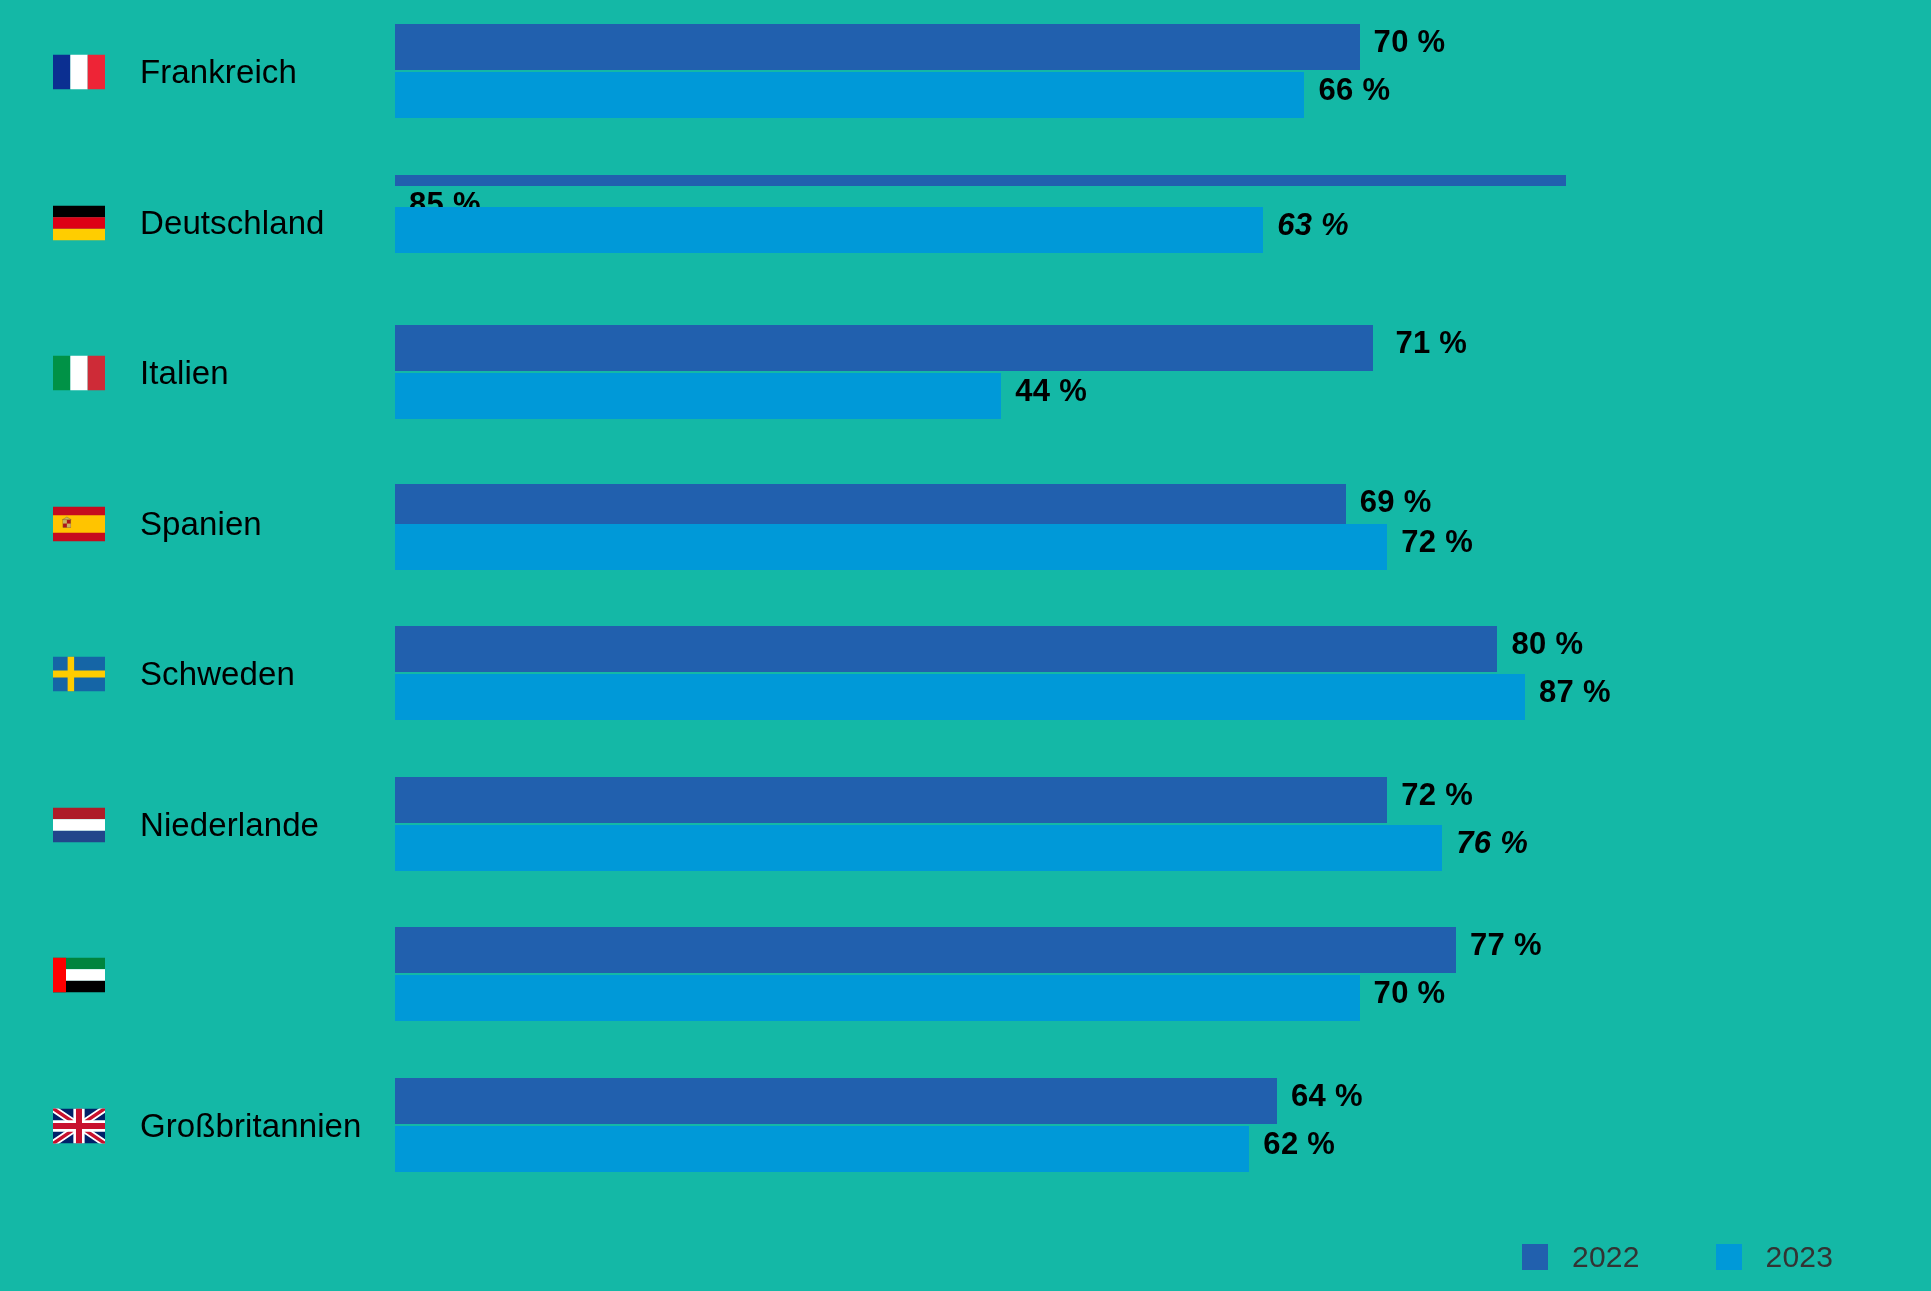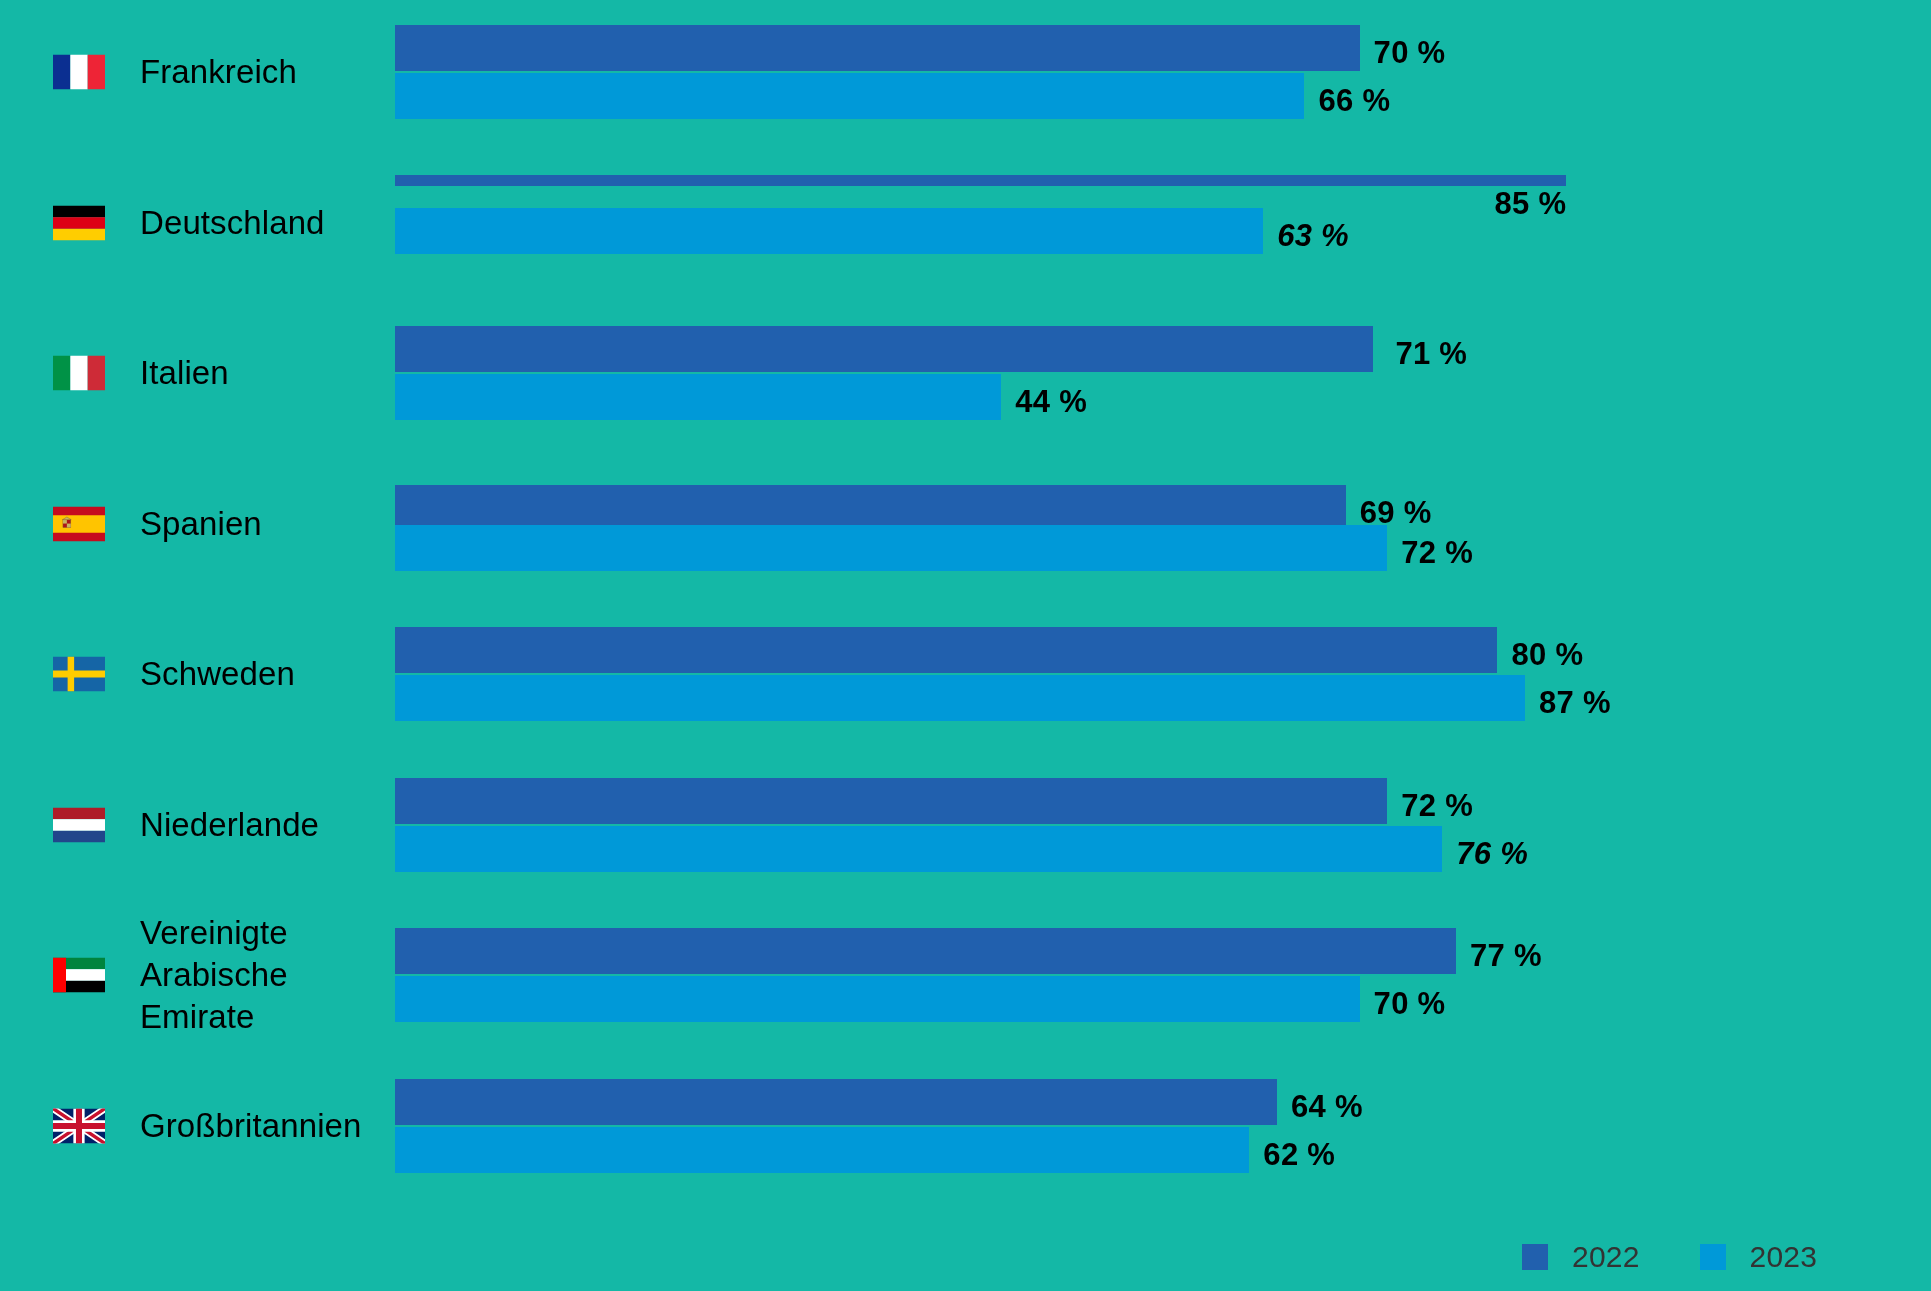--- a/index.html
+++ b/index.html
@@ -64,21 +64,21 @@
     position: absolute;
     left: 395px;
     top: 0;
     height: 100%;
   }
   .bar-line {
     position: absolute;
     left: 0;
     height: 47px;
     display: flex;
-    align-items: flex-end;
+    align-items: flex-start;
   }
   .bar {
     height: 46px;
     display: block;
   }
   .bar-2022 { background: #2160ae; }
   .bar-2023 { background: #0099d8; }
   .bar-value {
     font-size: 31px;
     font-weight: bold;
@@ -88,21 +88,21 @@
     letter-spacing: 0.3px;
   }
 
   
   #legend {
     position: absolute;
     left: 1522px;
     top: 1240px;
     display: flex;
     align-items: center;
-    gap: 60px;
+    gap: 76px;
   }
   .legend-item {
     display: flex;
     align-items: center;
     gap: 24px;
   }
   .legend-swatch {
     width: 26px;
     height: 26px;
     display: block;
@@ -259,23 +259,20 @@
       <div class="row" style="top: 927px; height: 96px;">
         <div class="row-left">
           <span class="flag-wrap">
             <svg class="flag" viewBox="0 0 60 40" preserveAspectRatio="none">
       <rect x="0" y="0" width="60" height="13.34" fill="#00843d"></rect>
       <rect x="0" y="13.34" width="60" height="13.33" fill="#ffffff"></rect>
       <rect x="0" y="26.67" width="60" height="13.33" fill="#000000"></rect>
       <rect x="0" y="0" width="15" height="40" fill="#ff0000"></rect>
     </svg>
           </span>
-          <span class="country-label">Vereinigte
-Arabische
-Emirate</span>
         </div>
         <div class="bars" style="top: 0px;">
           <div class="bar-line" style="top: 0px;">
             <div class="bar bar-2022" style="width: 1061.06px;"></div>
             <span class="bar-value">77 %</span>
           </div>
           <div class="bar-line" style="top: 48px;">
             <div class="bar bar-2023" style="width: 964.6px;"></div>
             <span class="bar-value">70 %</span>
           </div>

